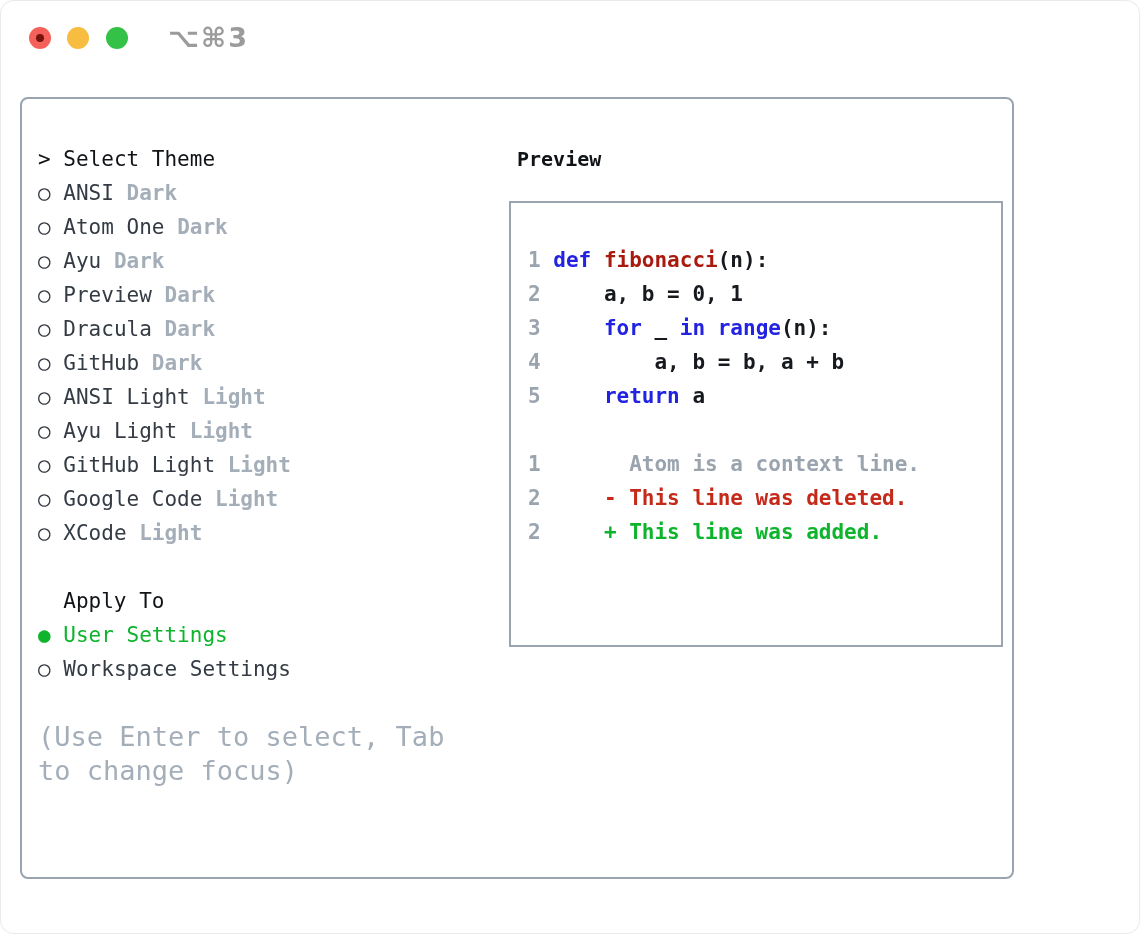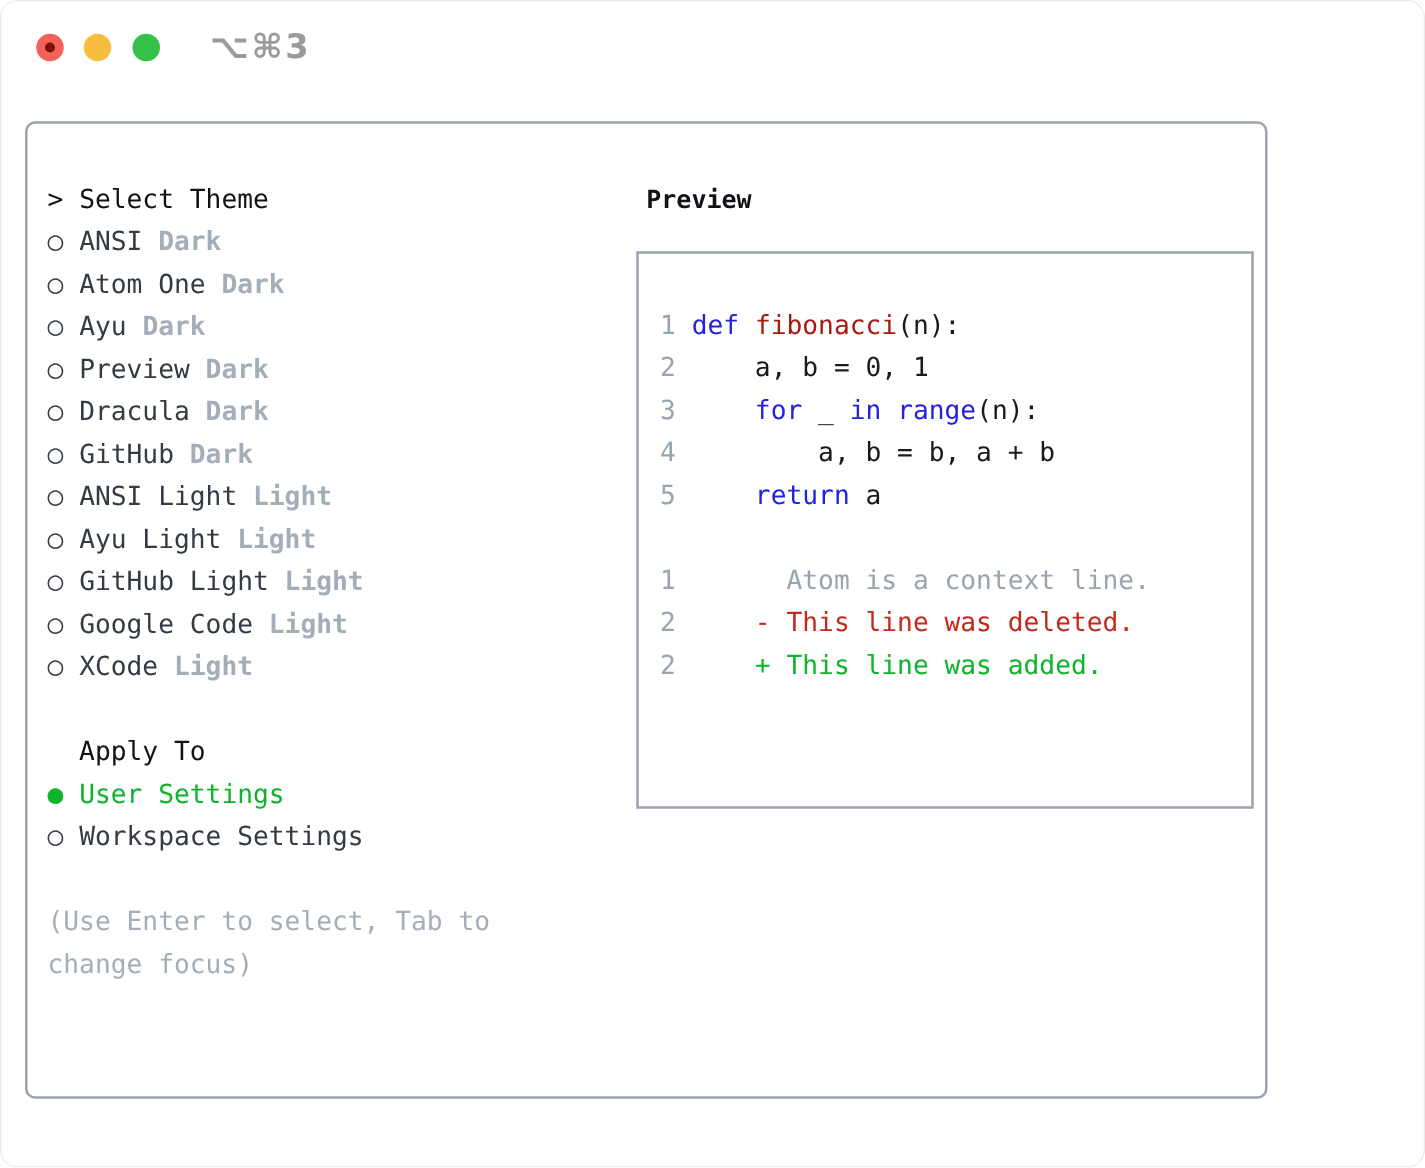--- a/index.html
+++ b/index.html
@@ -31,29 +31,29 @@
     color:var(--ink);}
   .row{white-space:pre;height:34px;}
   .spacer{height:34px;}
   .hdr{font-weight:normal;color:var(--ink-strong);}
   .name{color:var(--ink);}
   .tag{color:var(--muted);font-weight:bold;}
   .marker{color:var(--ink);}
   .selected .name, .name.selected{color:var(--green);}
   .marker.selected{color:var(--green);}
   .apply-hdr{padding-left:2ch;color:var(--ink-strong);}
-  .hint{width:420px;line-height:34px;font-size:21px;color:var(--muted);white-space:normal;}
+  .hint{width:420px;line-height:34px;font-size:27px;color:var(--muted);white-space:normal;}
 
   
   .preview-hdr{position:absolute;left:495px;top:43px;font-size:20px;line-height:34px;
     font-weight:bold;color:var(--ink-strong);}
   .preview-box{position:absolute;left:487px;top:102px;width:473px;height:402px;
     border:2px solid var(--border);background:#fff;box-sizing:content-box;
     padding:40px 0 0 17px;overflow:hidden;}
-  .code-row{white-space:pre;height:34px;font-size:21px;line-height:34px;}
+  .code-row{white-space:pre;height:34px;font-size:21px;line-height:34px;font-weight:bold;}
   .gutter{color:var(--gutter);}
   .tok-plain{color:var(--code-ink);}
   .tok-kw{color:var(--kw-blue);}
   .tok-fn{color:var(--fn-red);}
   .tok-ctx{color:var(--gutter);}
   .tok-del{color:var(--diff-red);}
   .tok-add{color:var(--green);}
 </style>
 </head>
 <body>

